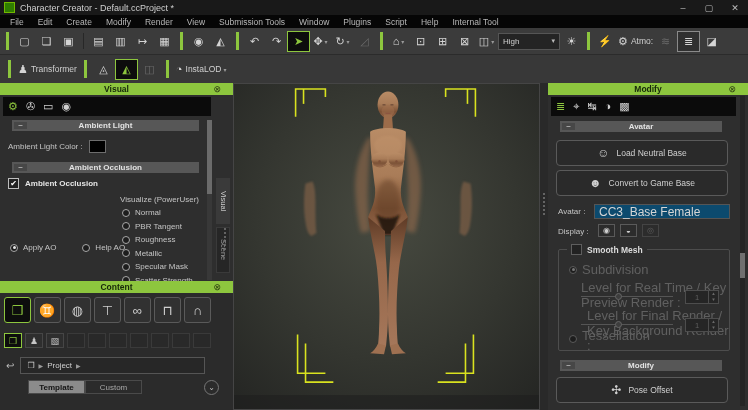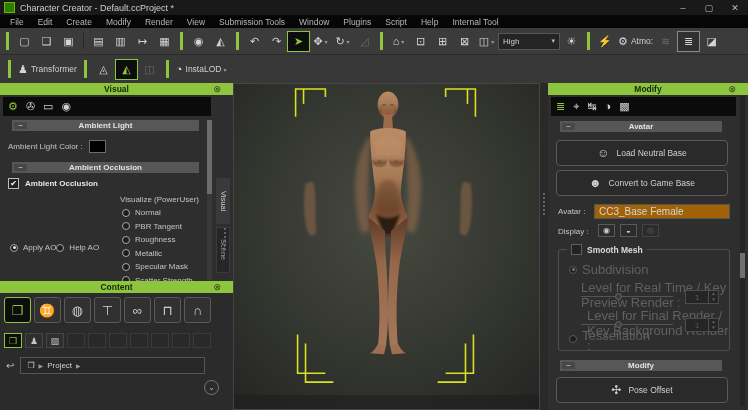--- a/index.html
+++ b/index.html
@@ -96,21 +96,21 @@
   #viewport{position:absolute;left:233px;top:83px;width:307px;height:327px;border:1px solid #454545;box-sizing:border-box;}
   #viewport svg{display:block;}
   .mk{stroke:var(--marker);fill:none;stroke-width:1.6px;}
   .vsplit{position:absolute;left:540px;top:83px;width:8px;height:327px;background:#292929;}
   
   #modify{left:548px;top:83px;width:200px;height:327px;}
   #modify .abs{position:absolute;}
   .bigbtn{position:absolute;left:8px;right:20px;height:24px;border:1px solid #5a5a5a;border-radius:4px;
           background:#2a2a2a;display:flex;align-items:center;justify-content:center;gap:7px;font-size:8.5px;color:#d0d0d0;}
   .bigbtn .bicon{font-size:12px;color:#cfcfcf;line-height:1;}
-  .field{position:absolute;height:13px;border:1px solid #555;background:#a16207;font-size:10px;color:#d5d5d5;
+  .field{position:absolute;height:13px;border:1px solid #555;background:#0c4a6e;font-size:12px;color:#d5d5d5;
          display:flex;align-items:center;padding:0 4px;}
   .dbtn{width:17px;height:13px;border:1px solid #5a5a5a;background:#2c2c2c;display:flex;align-items:center;
         justify-content:center;font-size:8px;color:#cfcfcf;box-sizing:border-box;}
   .dbtn.disabled{color:#5d5d5d;border-color:#444;}
   .groupbox{position:absolute;left:10px;right:18px;top:166px;height:100px;border:1px solid #4d4d4d;border-radius:2px;}
   .gb-legend{position:absolute;left:8px;top:-6px;background:#2e2e2e;padding:0 4px;display:flex;align-items:center;
              gap:5px;font-size:8.5px;font-weight:bold;color:#dcdcdc;}
   .dimtext{color:#606060;font-size:13px;}
   .slider{position:absolute;height:8px;}
   .slider .track{position:absolute;left:0;right:0;top:4px;height:1px;background:#555;}
@@ -315,21 +315,21 @@
         </span>
         <span class="radio-row">
           <span class="rad"></span>
           <span>Specular Mask</span>
         </span>
         <span class="radio-row">
           <span class="rad"></span>
           <span>Scatter Strength</span>
         </span>
       </div>
-    <div class="abs" style="left:10px;top:160px;display:flex;">
+    <div class="abs" style="left:10px;top:160px;display:flex;gap:26px;">
         <span class="radio-row on">
           <span class="rad">
             <span class="dot rdot"></span>
           </span>
           <span>Apply AO</span>
         </span>
         <span class="radio-row">
           <span class="rad"></span>
           <span>Help AO</span>
         </span>
@@ -383,20 +383,28 @@
       </div>
     <div class="crumbrow">
       <span class="backbtn">↩</span>
       <span class="crumbbox">
         <span>❒</span>
         <span class="arr">▶</span>
         <span>Project</span>
         <span class="arr">▶</span>
       </span>
     </div>
+    <div class="ftabs">
+        <span class="ftab active">
+          <span>Template</span>
+        </span>
+        <span class="ftab">
+          <span>Custom</span>
+        </span>
+      </div>
     <span class="expand">⌄</span>
   </div>
 
   <div id="viewport">
     <svg viewBox="0 0 307 327" width="305" height="325" preserveAspectRatio="none">
       <defs>
         <radialGradient id="bgGrad" cx="50%" cy="42%" r="78%">
           <stop offset="0%" stop-color="#474a40"></stop>
             <stop offset="55%" stop-color="#343630"></stop>
             <stop offset="100%" stop-color="#232422"></stop>

